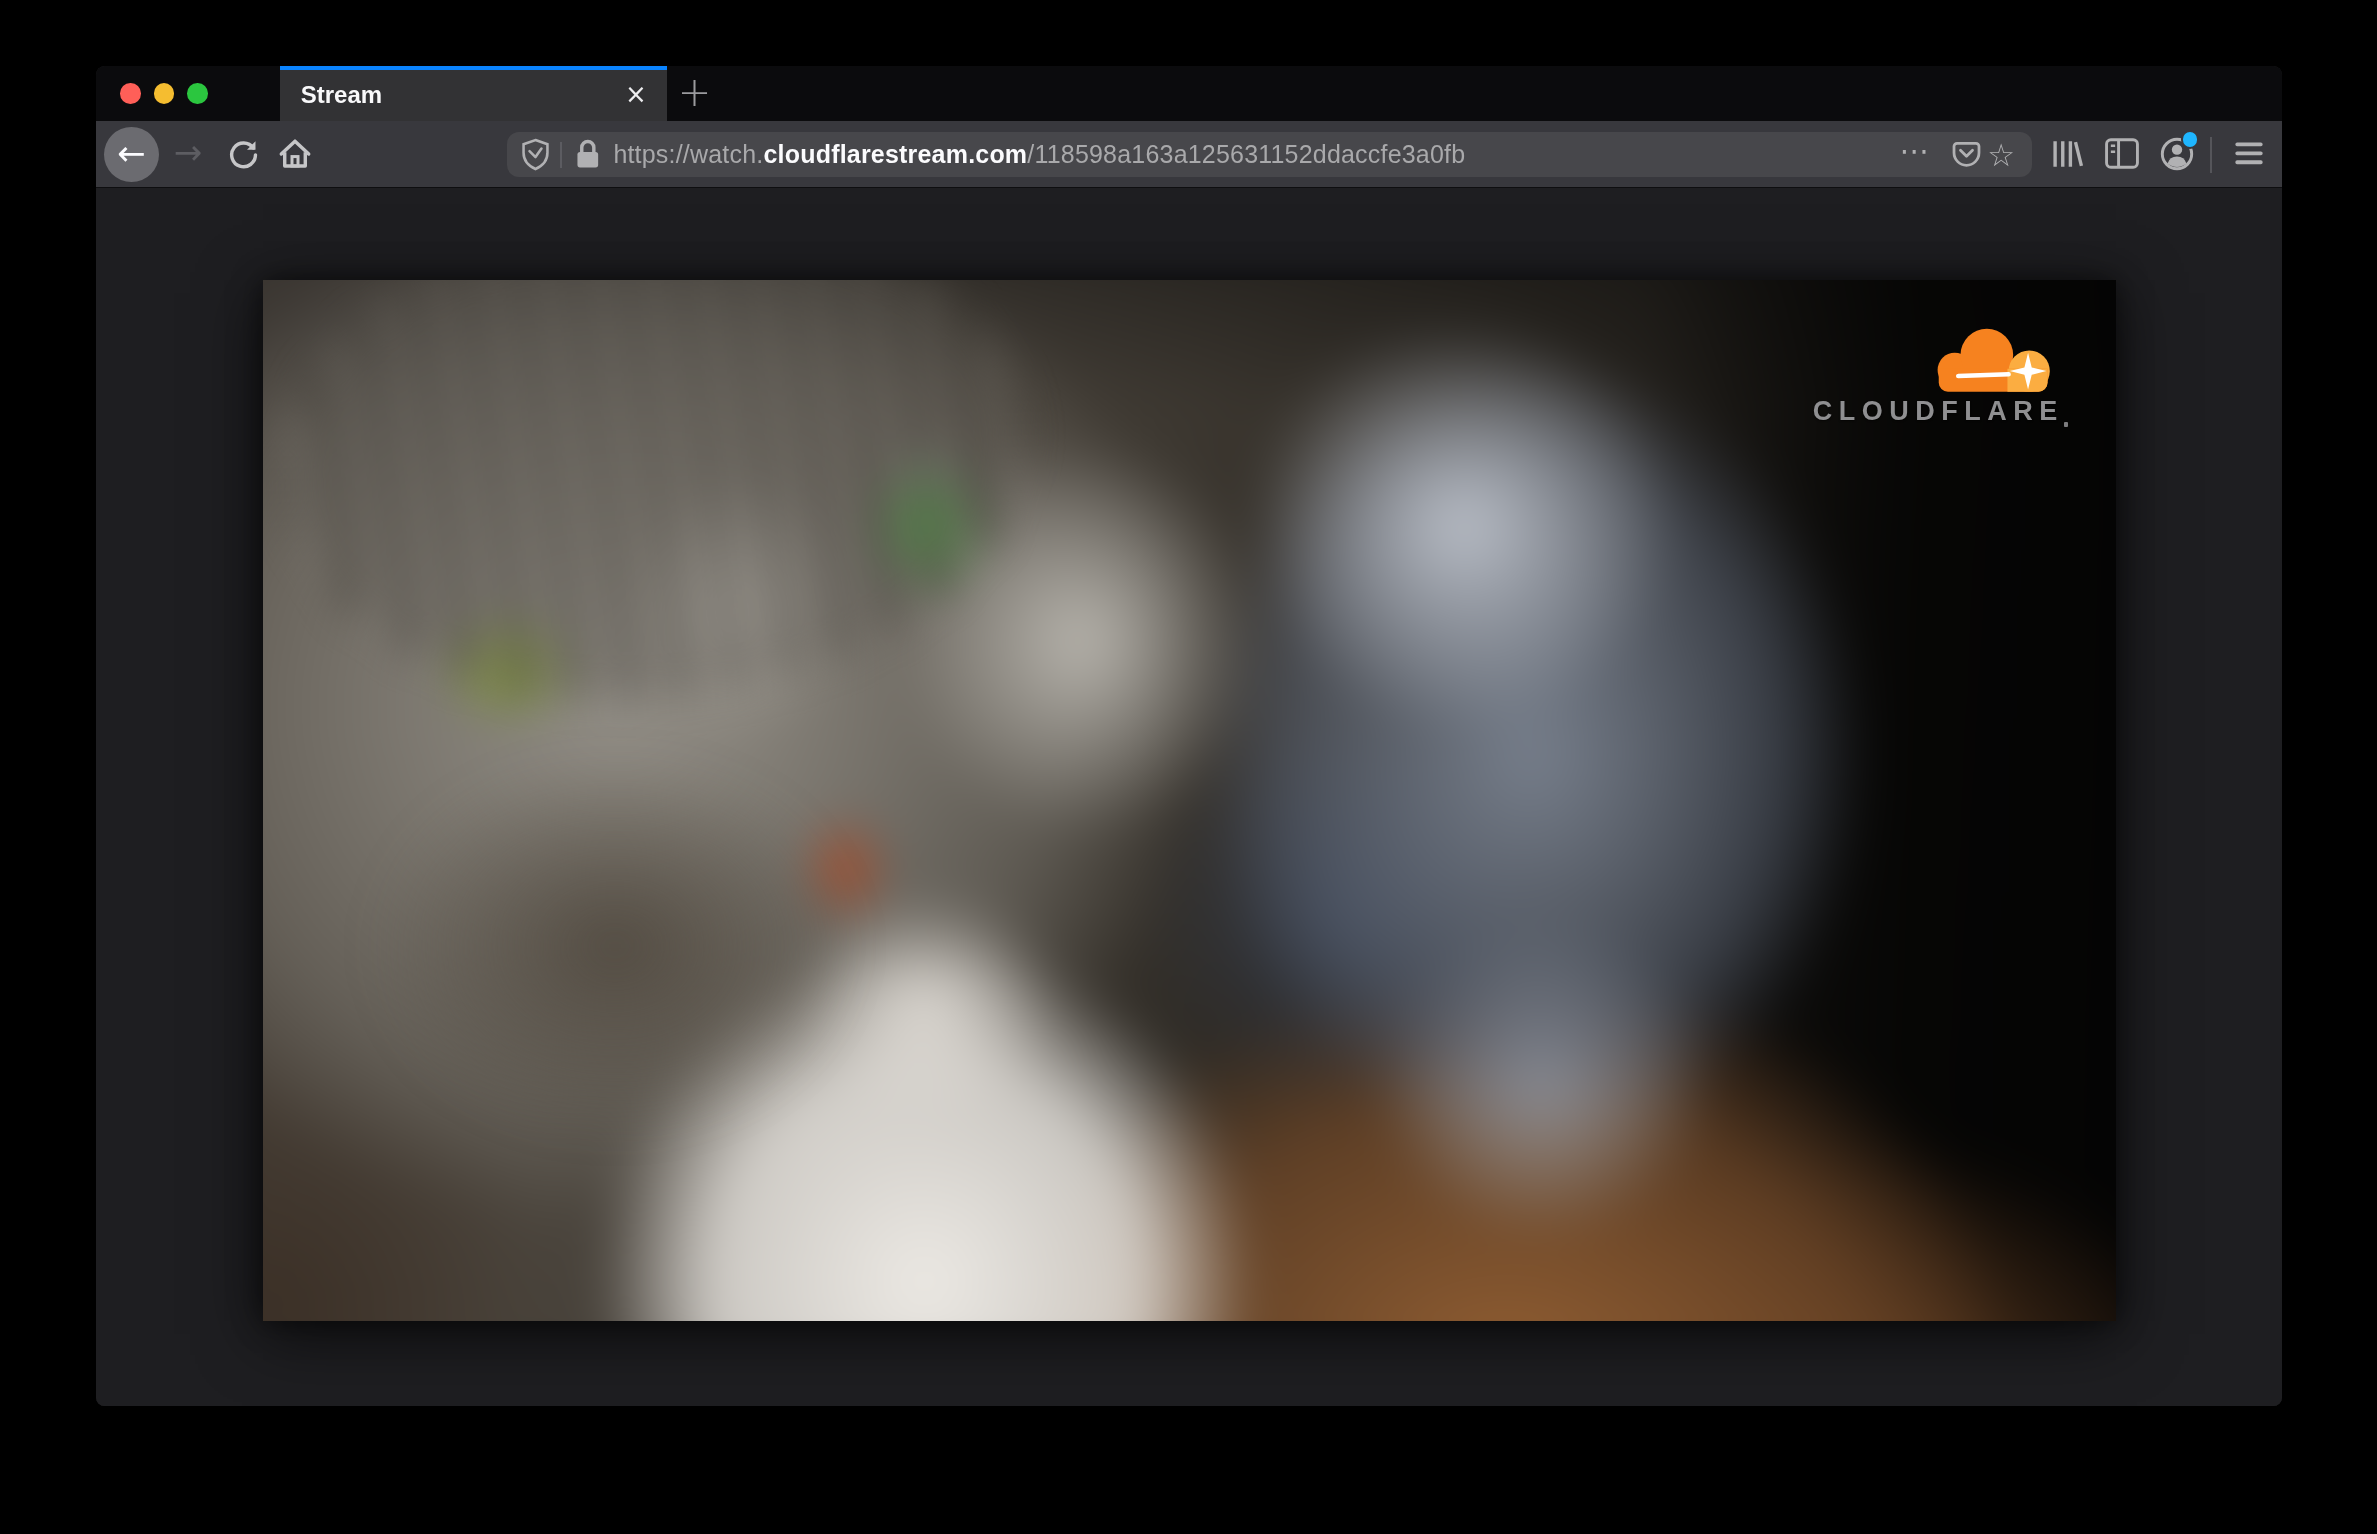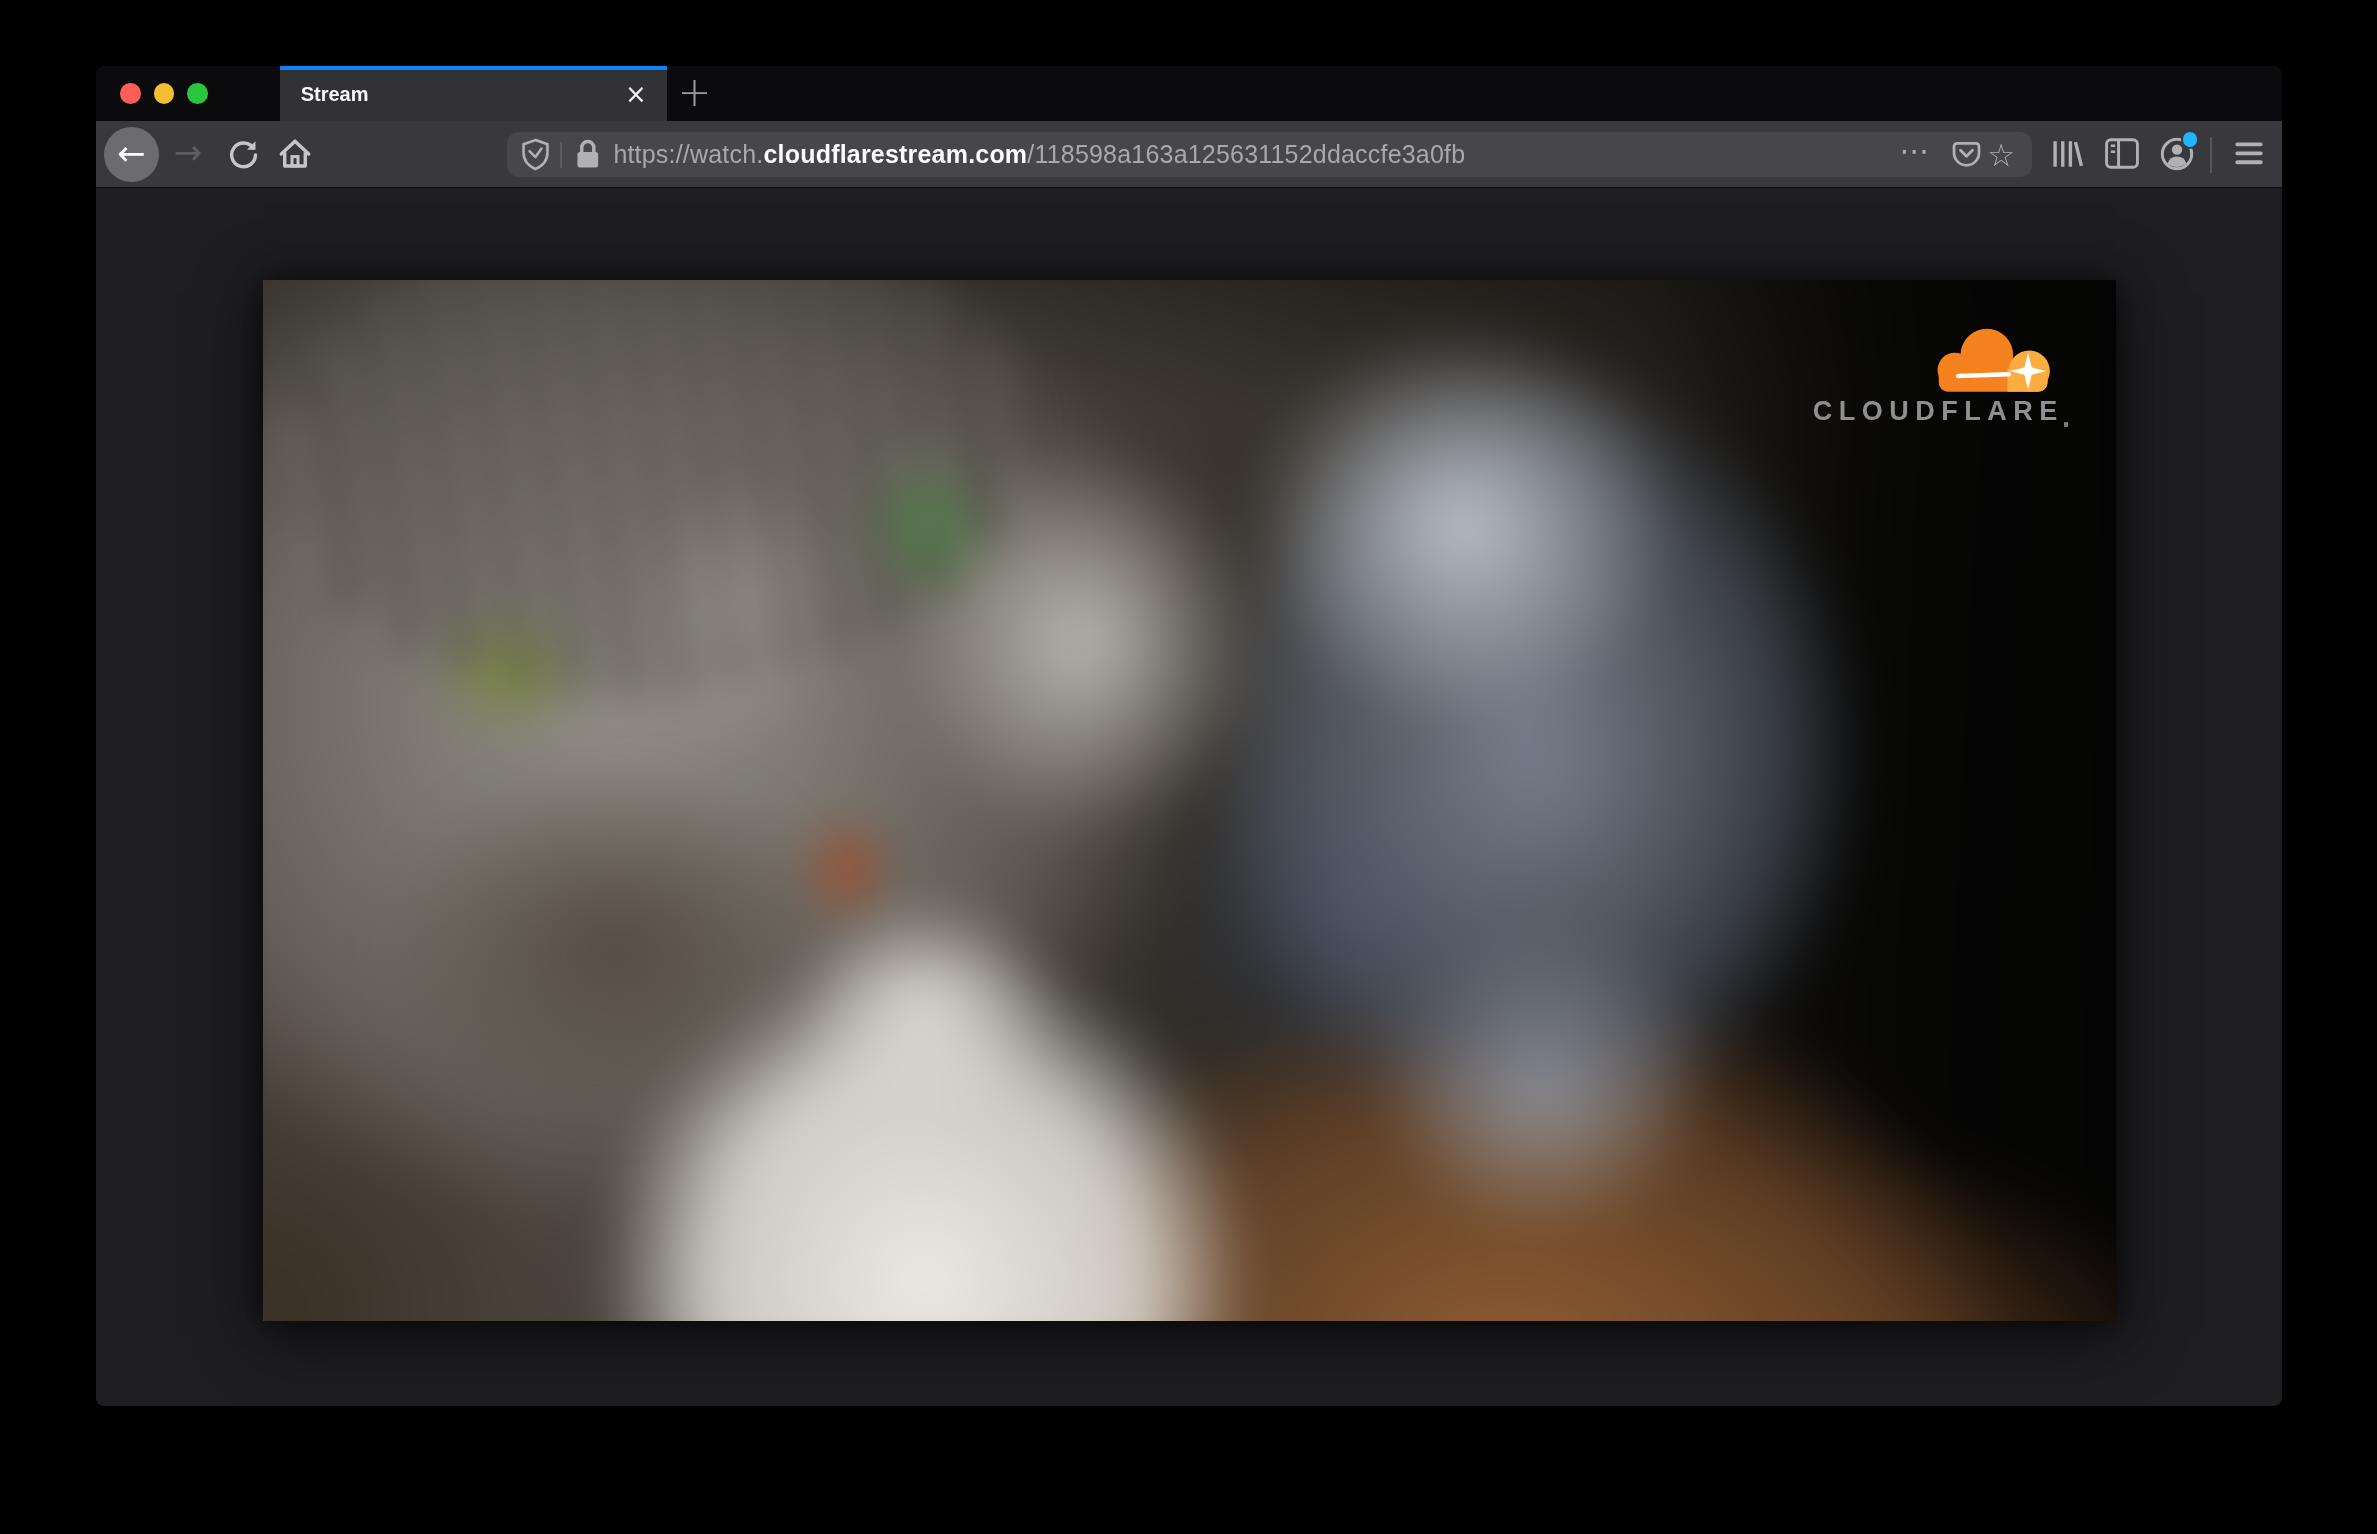--- a/index.html
+++ b/index.html
@@ -21,21 +21,21 @@
   .lights{position:absolute;left:24px;top:17px;display:flex;gap:13px;}
   .light{width:20.7px;height:20.7px;border-radius:50%;}
   .light.red{background:#ff5f58;}
   .light.yellow{background:#f5bd30;}
   .light.green{background:#2bc63f;}
   .tab{
     position:absolute;left:184px;top:0;width:387px;height:55px;background:#323234;
   }
   .tab .accent{position:absolute;left:0;top:0;right:0;height:4.3px;background:#0a84ff;}
   .tab-title{
-    position:absolute;left:20.7px;top:0;line-height:57px;font-size:20px;font-weight:600;
+    position:absolute;left:20.7px;top:0;line-height:57px;font-size:24px;font-weight:600;
     color:#f9f9fa;white-space:nowrap;
   }
   .tab-close{
     position:absolute;right:12px;top:8.6px;width:38px;height:38px;line-height:38px;
     text-align:center;font-size:26px;color:#eeeef0;cursor:default;
   }
   .newtab{
     position:absolute;left:571px;top:0;width:55px;height:55px;line-height:53px;
     text-align:center;font-size:40px;font-weight:300;color:#9b9b9e;
   }

